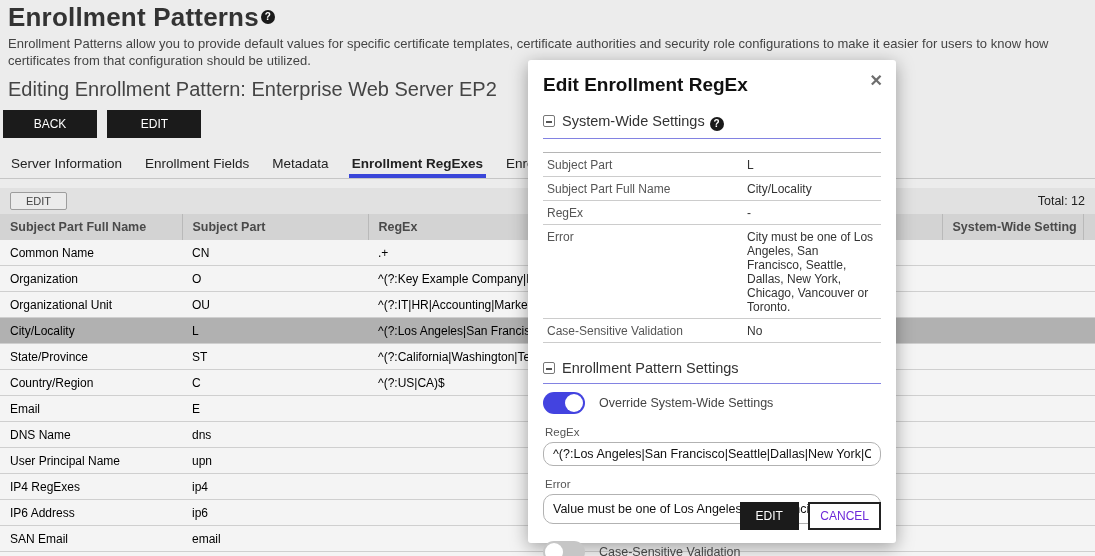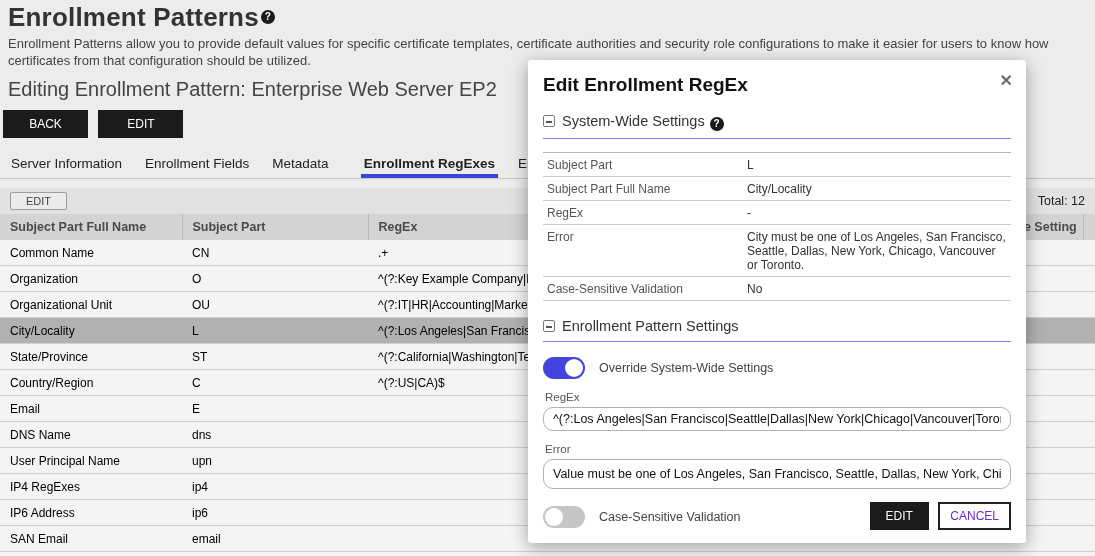--- a/index.html
+++ b/index.html
@@ -8,60 +8,60 @@
 
   
   .page-head { padding:2px 10px 0 8px; }
   .page-title { font-size:26px; font-weight:700; color:#333; display:inline-block; letter-spacing:.2px; }
   .help-badge { display:inline-block; width:14px; height:14px; background:#1a1a1a; color:#fff; border-radius:50%;
     font-size:10px; font-weight:700; text-align:center; line-height:14px; vertical-align:super; margin-left:2px; }
   .page-desc { font-size:13px; color:#444; line-height:1.28; margin-top:3px; max-width:1070px; }
   .page-subtitle { font-size:20px; color:#444; margin-top:9px; font-weight:400; }
   .action-row { margin:9px 0 0 -5px; }
   .btn-dark { display:inline-block; background:#1b1b1b; color:#fff; border:1px solid #1b1b1b; font-size:12px;
-    font-family:inherit; padding:6px 0; width:85px; text-align:center; margin-right:6px; cursor:pointer; }
+    font-family:inherit; padding:6px 0; width:94px; text-align:center; margin-right:6px; cursor:pointer; }
 
   
   .tabbar { margin-top:13px; border-bottom:1px solid #c6c6c6; padding-left:8px; white-space:nowrap; }
   .tab { display:inline-block; font-size:13.5px; color:#222; padding:5px 3px 7px; margin-right:17px; cursor:pointer; }
-  .tab.active { font-weight:700; border-bottom:4px solid #3a46d9; padding-bottom:3px;margin-left:12px; }
+  .tab.active { font-weight:700; border-bottom:4px solid #3a46d9; padding-bottom:3px; }
 
   
   .grid-wrap { margin-top:9px; }
   .grid-toolbar { background:#e1e1e1; padding:3px 10px; height:26px; }
   .btn-edit-small { background:#ebebeb; border:1px solid #9d9d9d; border-radius:2px; font-size:11px; color:#444;
     font-family:inherit; padding:2px 15px; cursor:pointer; }
   .grid-total { float:right; font-size:12.5px; color:#222; line-height:20px; }
   table.grid { width:1095px; border-collapse:collapse; table-layout:fixed; }
   table.grid th { background:#d3d3d3; text-align:left; font-size:12.5px; color:#4a4a4a; padding:6px 10px;
     border-left:1px solid #b9b9b9; white-space:nowrap; overflow:hidden; }
   table.grid th:first-child { border-left:none; }
   table.grid td { background:#f4f4f4; font-size:12px; color:#000000; padding:5.5px 10px; border-bottom:1px solid #cfcfcf;
     white-space:nowrap; overflow:hidden; }
   table.grid tr.selected td { background:#b1b1b1; }
   .grid-footer { height:21px; background:#f4f4f4; border-bottom:1px solid #c4c4c4; }
 
   
-  .modal { position:absolute; left:528px; top:60px; width:498px; height:483px; background:#fff;
+  .modal { position:absolute; left:528px; top:60px; width:368px; height:483px; background:#fff;
     border-radius:3px; box-shadow:0 4px 18px rgba(0,0,0,.35); padding:14px 15px; z-index:10; }
   .modal-title { font-size:19px; font-weight:700; color:#111; }
   .modal-close { position:absolute; top:11px; right:13px; font-size:16px; font-weight:700; color:#6e6e6e; cursor:pointer; }
   .section-head { margin-top:17px; font-size:14.5px; color:#333; }
   .collapse-box { display:inline-block; width:12px; height:12px; border:1px solid #777; border-radius:2px; position:relative;
     vertical-align:-1px; margin-right:7px; cursor:pointer; }
   .collapse-box::after { content:""; position:absolute; left:2px; right:2px; top:5px; height:1.5px; background:#555; }
   .help-badge.sm { width:14px; height:14px; font-size:10px; line-height:14px; vertical-align:-1px; margin-left:5px; }
   .section-rule { border:none; border-top:1px solid #8282e2; margin-top:7px; }
 
   table.info { width:100%; border-collapse:collapse; margin-top:13px; border-top:1px solid #b5b5b5; }
   table.info td { font-size:12px; padding:4.5px 4px; border-bottom:1px solid #ccc; vertical-align:top; }
   table.info td.lbl { color:#555; width:200px; }
   table.info td.val { color:#333; white-space:normal; }
 
-  .toggle-row { margin-top:15px; display:flex; align-items:center; }
+  .toggle-row { margin-top:8px; display:flex; align-items:center; }
   .toggle { width:42px; height:22px; border-radius:11px; position:relative; cursor:pointer; flex:0 0 auto; }
   .toggle.on  { background:#4343e0; }
   .toggle.off { background:#c6c6c6; }
   .toggle .knob { position:absolute; top:2px; width:18px; height:18px; background:#fff; border-radius:50%; }
   .toggle.on  .knob { right:2px; }
   .toggle.off .knob { left:2px; }
   .toggle-label { font-size:12.5px; color:#444; margin-left:14px; }
 
   .field-label { font-size:11.5px; color:#555; margin:12px 0 4px 2px; }
   .text-input { width:100%; border:1px solid #b2b2b2; border-radius:10px; font-family:inherit; font-size:12.5px;

